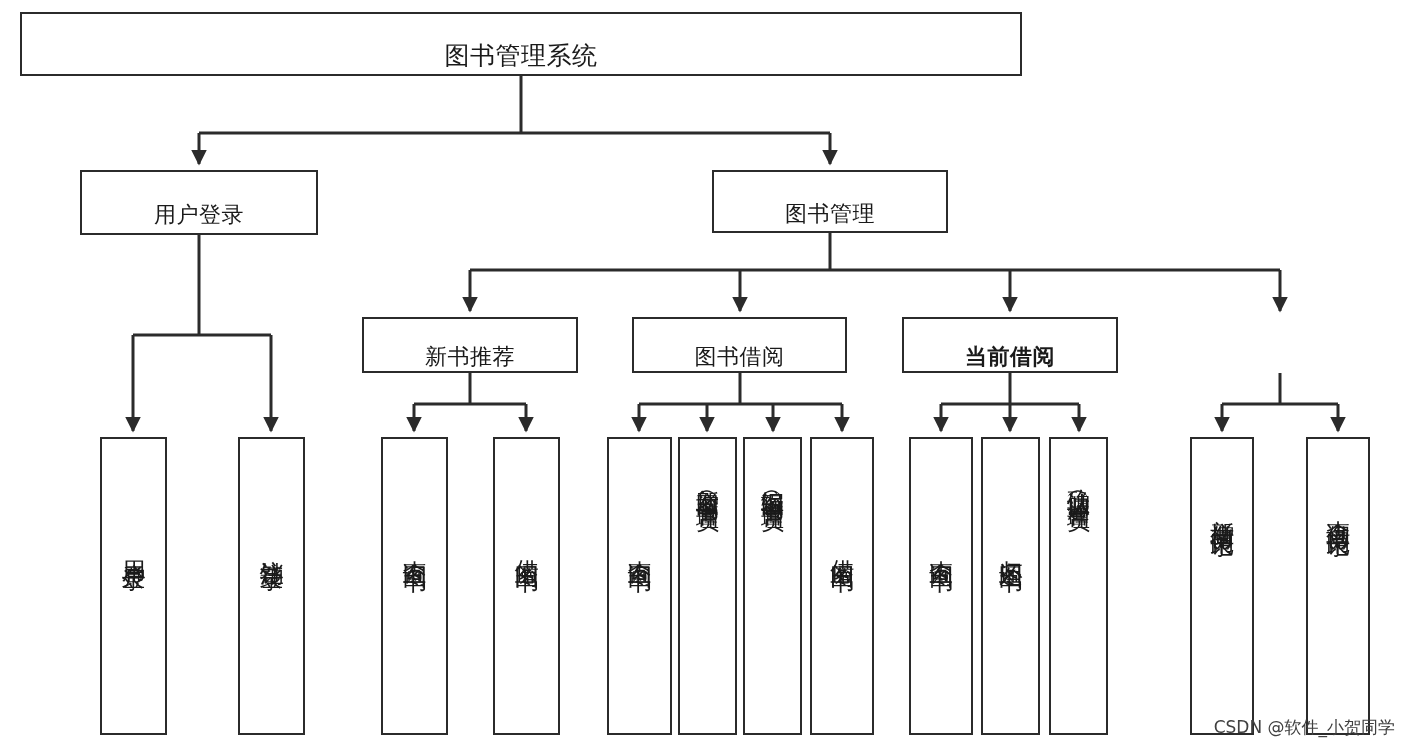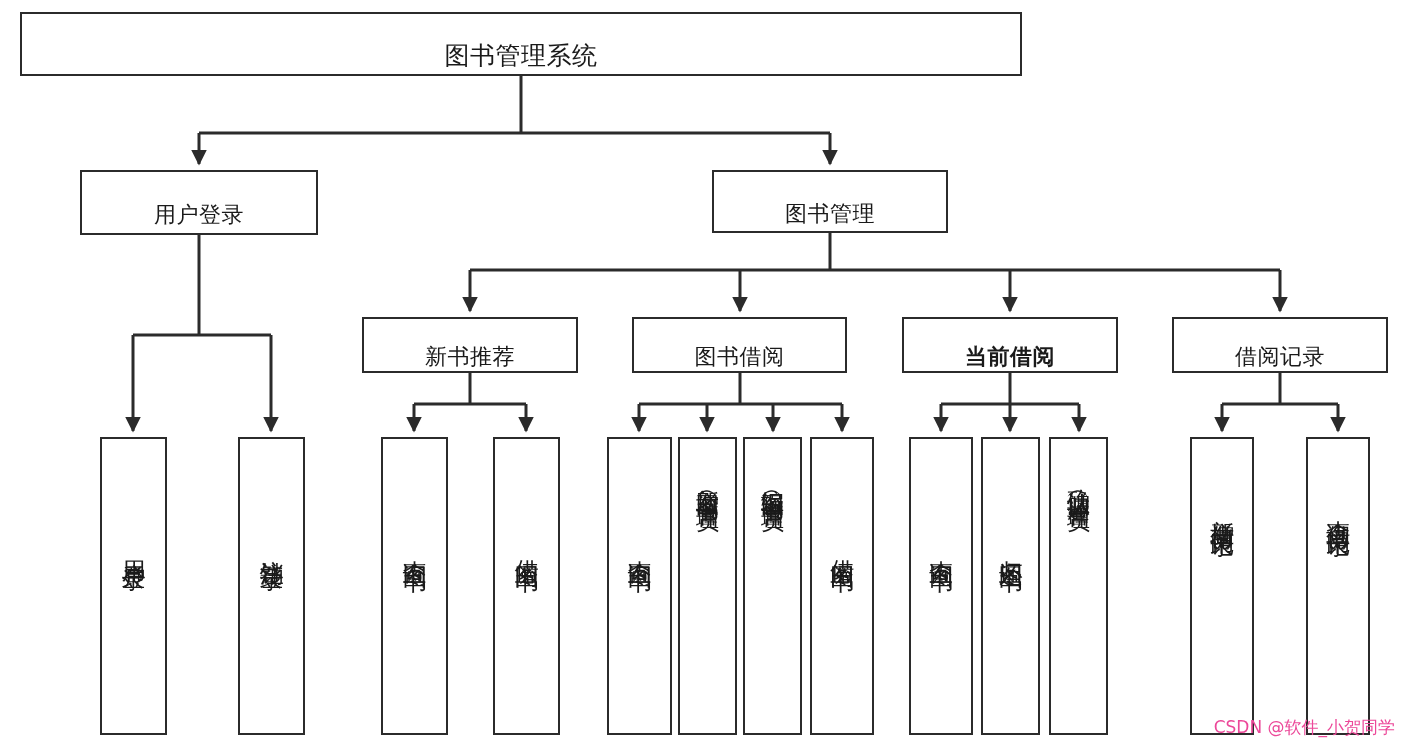--- a/index.html
+++ b/index.html
@@ -58,21 +58,21 @@
   .size-l2   .node-label { font-size: 22px; }
   .size-l3   .node-label { font-size: 22px; }
   .size-leaf .node-label { font-size: 24px; }
   .size-leaf-sm .node-label { font-size: 23px; }
 
   #watermark {
     position: absolute;
     right: 10px;
     bottom: 8px;
     font-size: 17px;
-    color: #ec4899;
+    color: #404040;
     z-index: 5;
     white-space: nowrap;
     font-family: "DejaVu Sans", "Liberation Sans", sans-serif;
   }
 </style>
 </head>
 <body>
 
 <div id="canvas">
 
@@ -148,23 +148,20 @@
   </div>
 
   <div class="node h-node size-l3" style="left:632px; top:317px; width:215px; height:56px;">
     <span class="node-label">图书借阅</span>
   </div>
 
   <div class="node h-node size-l3" style="left:902px; top:317px; width:216px; height:56px;font-weight:bold;">
     <span class="node-label">当前借阅</span>
   </div>
 
-  <div class="node h-node size-l3" style="left:1172px; top:317px; width:216px; height:56px;">
-    <span class="node-label">借阅记录</span>
-  </div>
 
   <div class="node v-node size-leaf" style="left:100px; top:437px; width:67px; height:298px; padding-top:78px; align-items:flex-start;">
     <span class="node-label">用户登录</span>
   </div>
 
   <div class="node v-node size-leaf" style="left:238px; top:437px; width:67px; height:298px; padding-top:78px; align-items:flex-start;">
     <span class="node-label">注销登录</span>
   </div>
 
   <div class="node v-node size-leaf" style="left:381px; top:437px; width:67px; height:298px; padding-top:78px; align-items:flex-start;">

